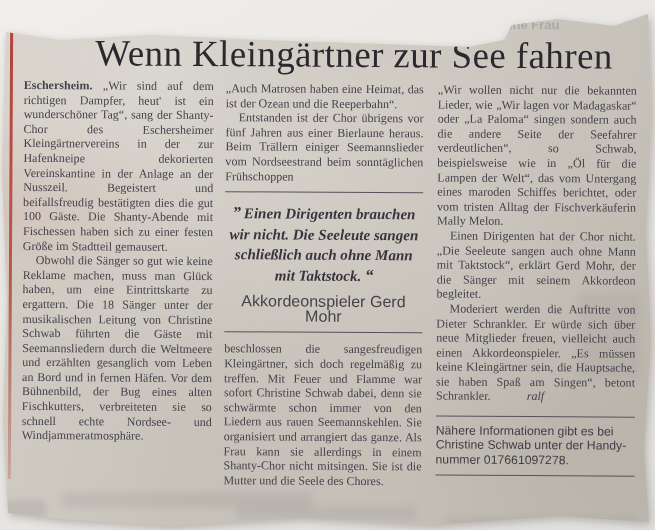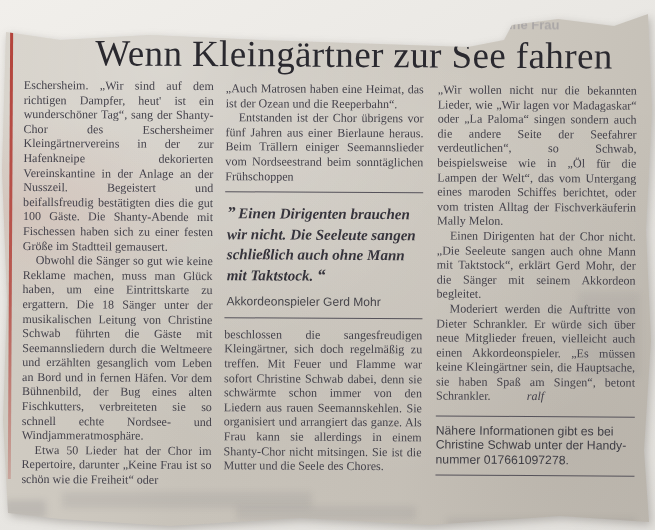--- a/index.html
+++ b/index.html
@@ -35,30 +35,30 @@
     position:absolute;left:68px;top:30px;width:572px;
     font-size:37px;line-height:46px;text-align:center;white-space:nowrap;
     color:#2a292f;letter-spacing:.4px;font-weight:500;
   }
   .col{position:absolute;font-size:12px;line-height:14.6px;text-align:justify;letter-spacing:.03px;}
   .col p{margin:0;}
   .col p.indent{text-indent:13px;}
   .col1{left:24px;top:78px;width:190px;}
   .col2{left:226px;top:80px;width:198px;}
   .col3{left:438px;top:80px;width:199px;}
-  .lead{font-weight:normal;}
+  .lead{font-weight:bold;}
   .pullquote{
     border-top:1.5px solid #55525a;border-bottom:1.5px solid #55525a;
-    margin:8px 0 9px 0;padding:11px 2px 8px 2px;text-align:left;
+    margin:8px 0 9px 0;padding:11px 2px 8px 2px;text-align:center;
   }
   .pq-text{font-style:italic;font-weight:bold;font-size:15px;line-height:20.5px;color:#36343c;}
   .qmark{font-size:17px;letter-spacing:-1px;}
   .pq-attr{
     font-family:"Liberation Sans",sans-serif;font-style:normal;font-weight:normal;
-    font-size:12px;color:#45444a;margin-top:9px;
+    font-size:16px;color:#45444a;margin-top:9px;
   }
   .signature{text-align:center;font-style:italic;margin-top:-14.6px;}
   .infobox{
     border-top:1.5px solid #55525a;border-bottom:1.5px solid #55525a;
     margin-top:12px;padding:7px 0 8px 0;
     font-family:"Liberation Sans",sans-serif;font-size:12.2px;line-height:14.4px;
     text-align:left;color:#3e3d44;
   }
   .ghost-line{
     position:absolute;font-family:"Liberation Sans",sans-serif;
@@ -83,21 +83,20 @@
     <div class="red-edge"></div>
 
     <div class="content">
 
       <div class="headline">Wenn Kleingärtner zur See fahren</div>
 
       <div class="col col1">
         <p><span class="lead">Eschersheim.</span>
           <span>„Wir sind auf dem richtigen Dampfer, heut' ist ein wunderschöner Tag“, sang der Shanty-Chor des Eschersheimer Kleingärtnervereins in der zur Hafenkneipe dekorierten Vereinskantine in der Anlage an der Nusszeil. Begeistert und beifallsfreudig bestätigten dies die gut 100 Gäste. Die Shanty-Abende mit Fischessen haben sich zu einer festen Größe im Stadtteil gemausert.</span></p>
         <p class="indent">Obwohl die Sänger so gut wie keine Reklame machen, muss man Glück haben, um eine Eintrittskarte zu ergattern. Die 18 Sänger unter der musikalischen Leitung von Christine Schwab führten die Gäste mit Seemannsliedern durch die Weltmeere und erzählten gesanglich vom Leben an Bord und in fernen Häfen. Vor dem Bühnenbild, der Bug eines alten Fischkutters, verbreiteten sie so schnell echte Nordsee- und Windjammeratmosphäre.</p>
-        <p class="indent">Etwa 50 Lieder hat der Chor im Repertoire, darunter „Keine Frau ist so schön wie die Freiheit“ oder</p>
       </div>
 
       <div class="col col2">
         <p>„Auch Matrosen haben eine Heimat, das ist der Ozean und die Reeperbahn“.</p>
         <p class="indent">Entstanden ist der Chor übrigens vor fünf Jahren aus einer Bierlaune heraus. Beim Trällern einiger Seemannslieder vom Nordseestrand beim sonntäglichen Frühschoppen</p>
 
         <div class="pullquote">
           <div class="pq-text"><span class="qmark">”</span><span> Einen Dirigenten brauchen wir nicht. Die Seeleute sangen schließlich auch ohne Mann mit Taktstock. </span><span class="qmark">“</span></div>
           <div class="pq-attr">Akkordeonspieler Gerd Mohr</div>
         </div>

